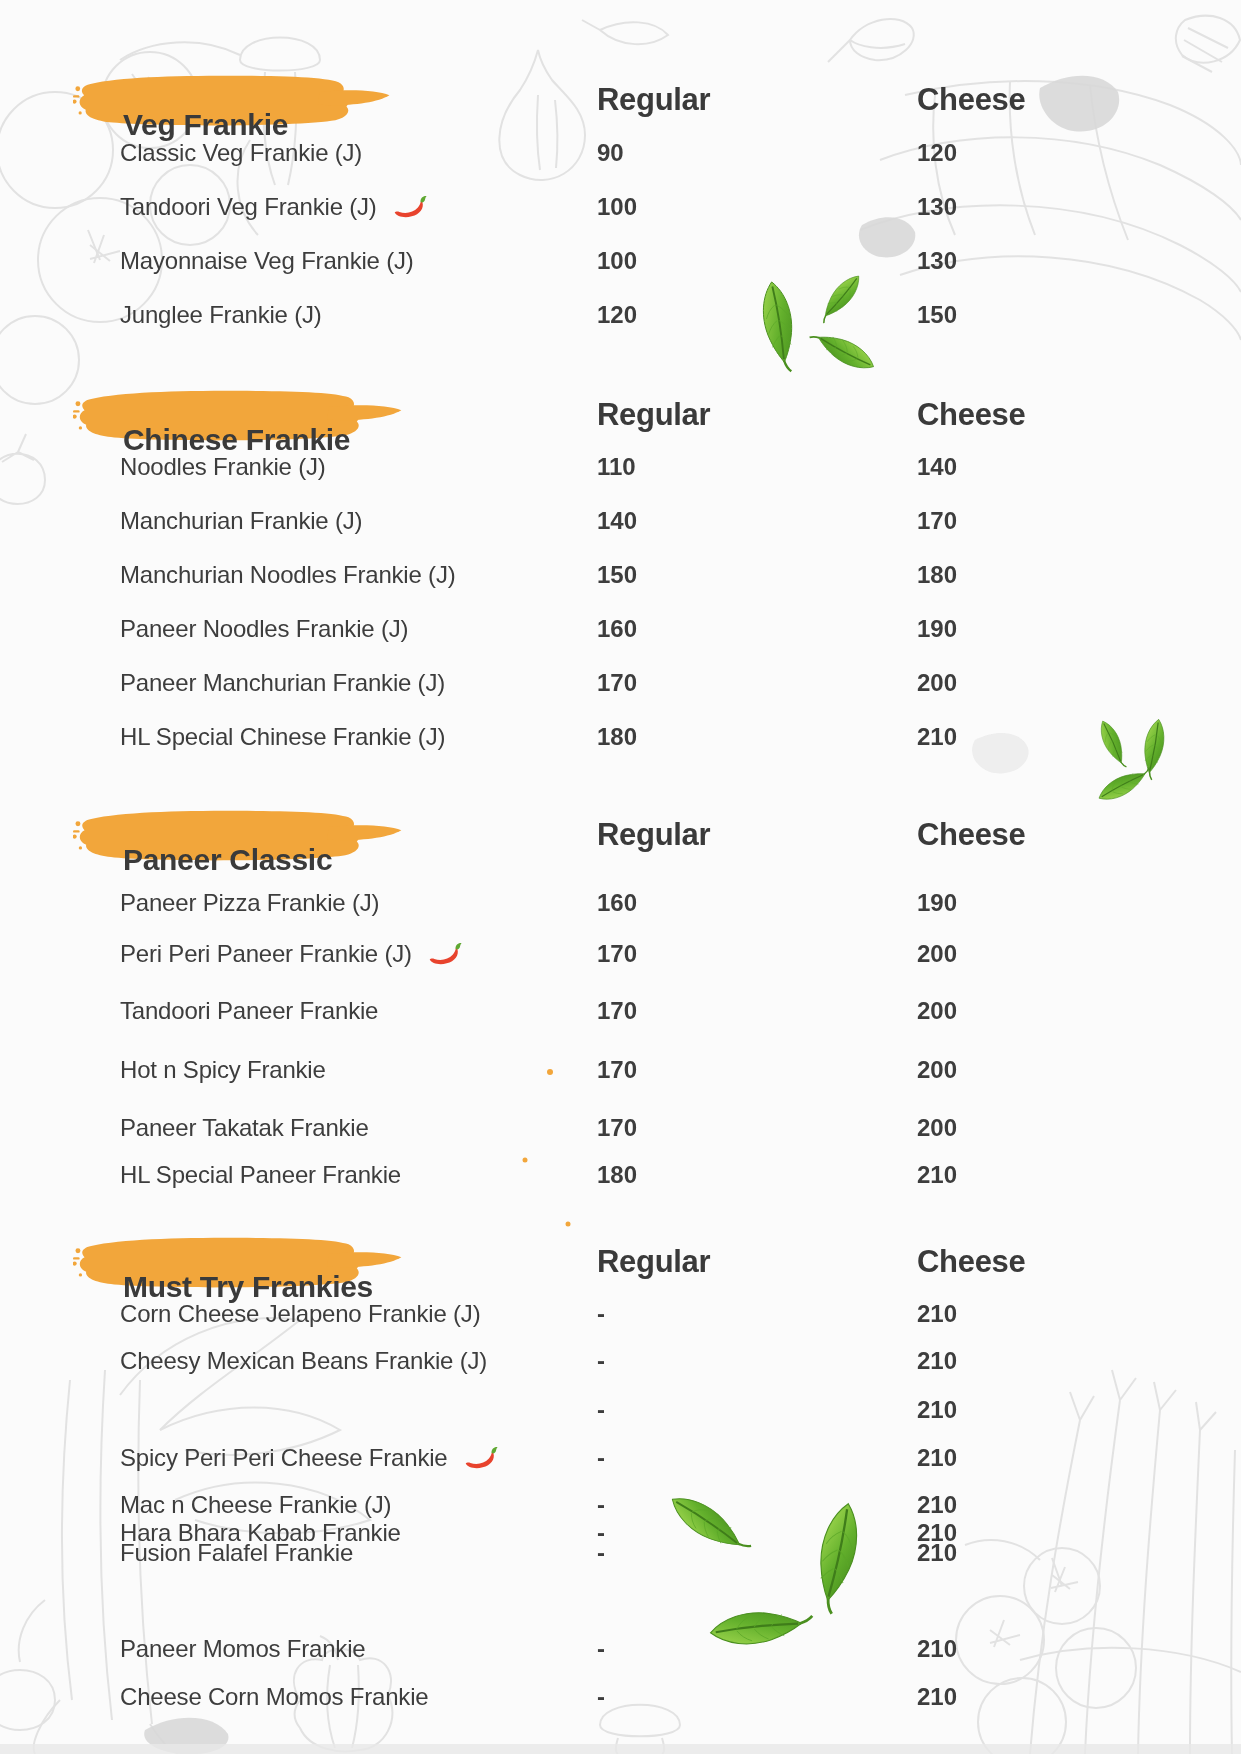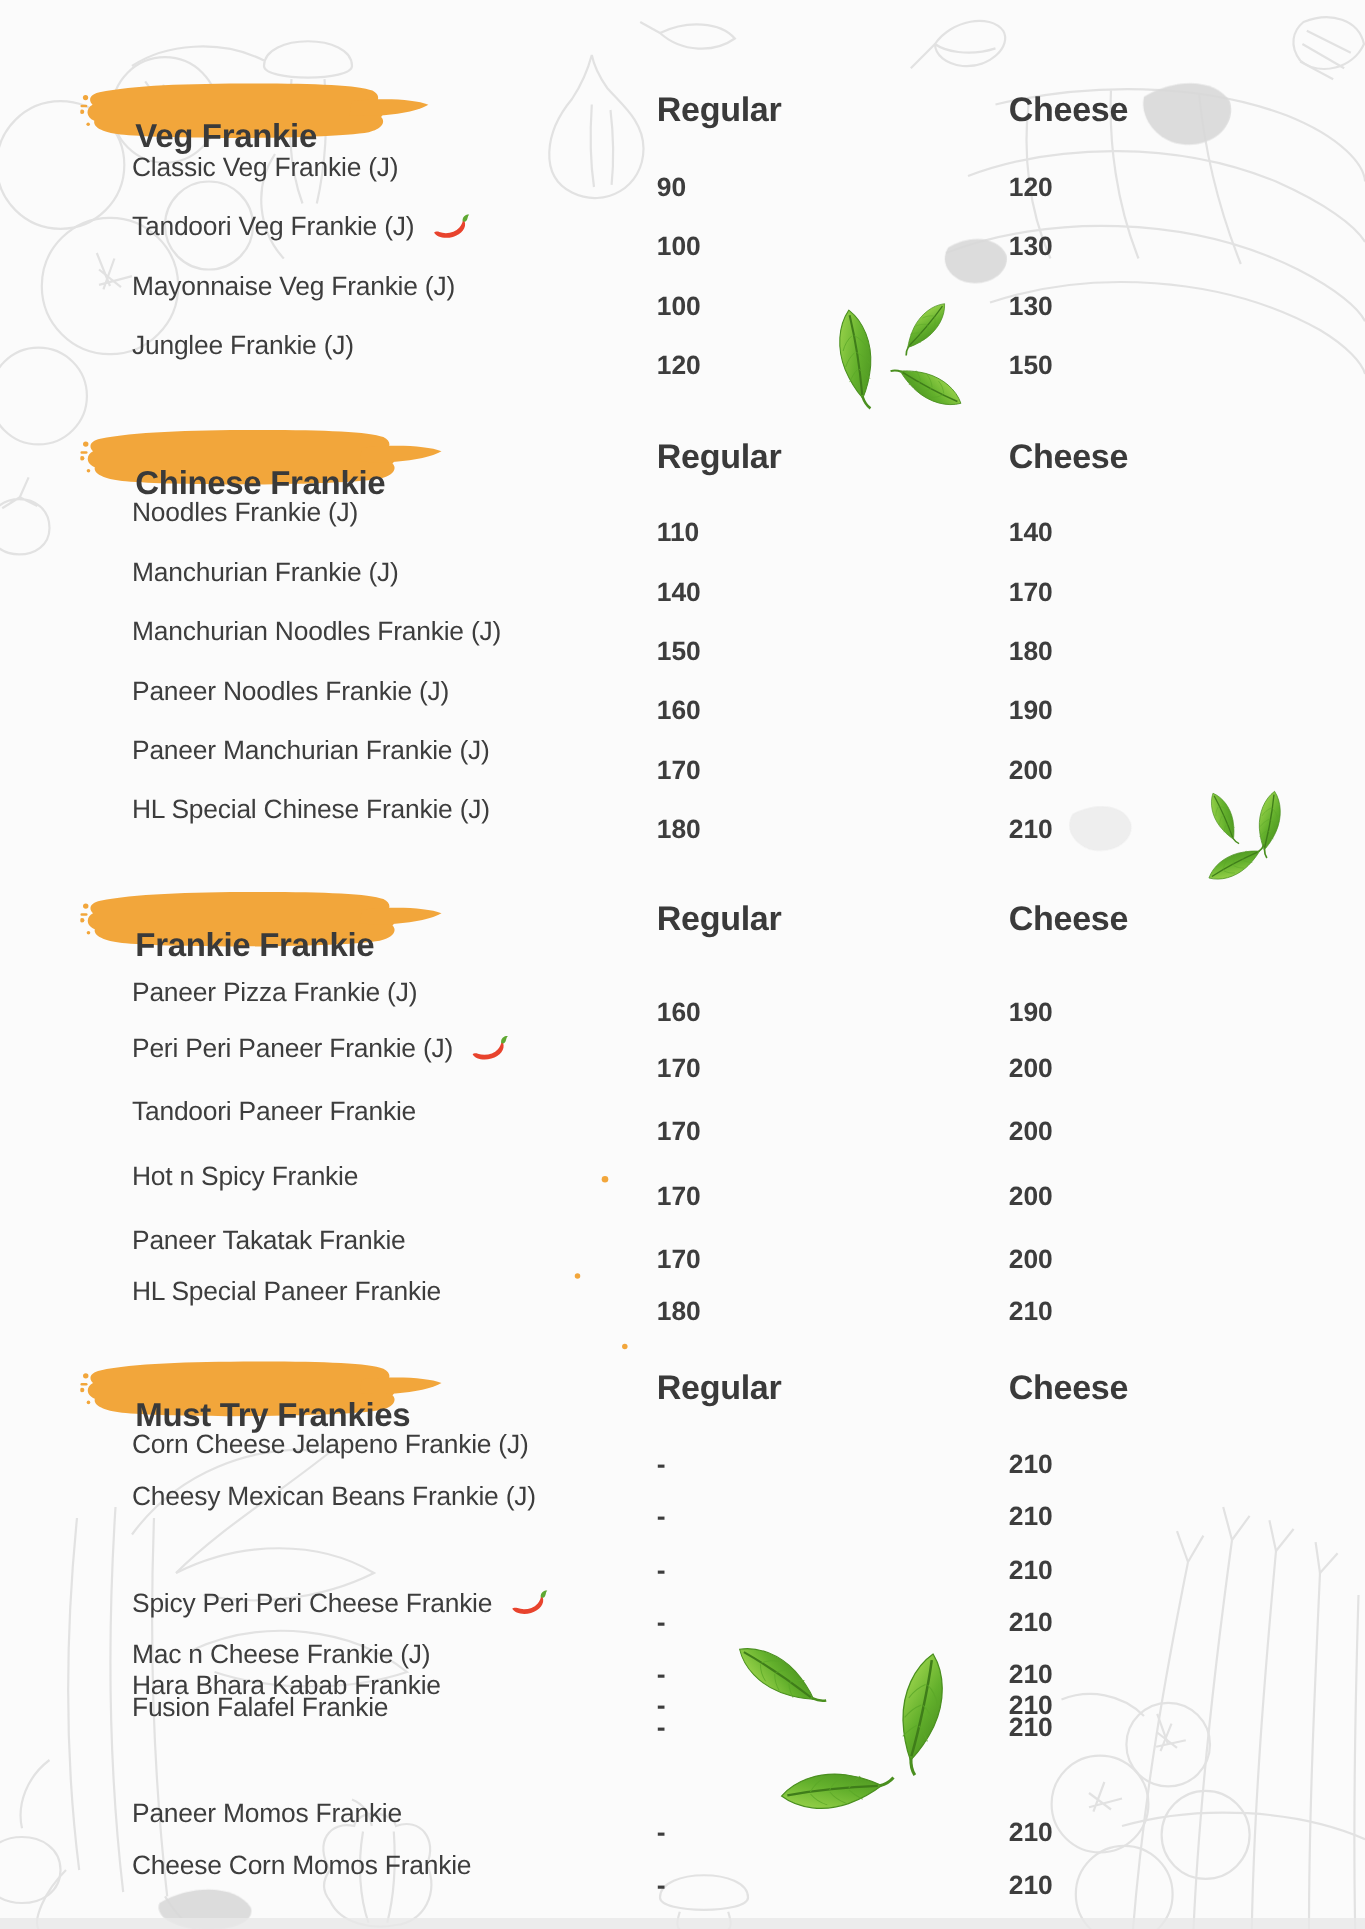--- a/index.html
+++ b/index.html
@@ -22,21 +22,21 @@
   }
   .col-head{
     position:absolute;top:50%;transform:translateY(-50%);
     font-size:31px;font-weight:700;color:#3a3a3a;letter-spacing:-0.3px;
   }
   .col-head.reg{left:597px}
   .col-head.chz{left:917px}
   
   .item-row{position:absolute;left:120px;width:1100px;height:34px;line-height:34px;white-space:nowrap;}
   .item-name{font-size:24px;font-weight:400;color:#3d3d3d;letter-spacing:-0.2px;}
-  .price{position:absolute;top:0;font-size:24px;font-weight:700;color:#3d3d3d;margin-top:18px;}
+  .price{position:absolute;top:0;font-size:24px;font-weight:700;color:#3d3d3d;}
   .price.reg{left:477px}
   .price.chz{left:797px}
   .chili{display:inline-block;margin-left:12px;vertical-align:-4px;}
 </style>
 </head>
 <body>
 
 <div class="page">
 
   <svg class="bg-art" viewBox="0 0 1241 1754">
@@ -236,21 +236,21 @@
     <div class="brush" style="width:330px">
       <svg viewBox="0 0 400 72" preserveAspectRatio="none">
         <path d="M22,16 C60,8 120,6 200,6 C270,6 318,8 334,14 C342,18 342,24 338,28 C346,30 350,38 344,44 C350,50 344,58 330,61 C290,68 120,70 50,64 C28,62 14,56 16,48 C6,44 6,34 14,30 C8,24 12,18 22,16 Z" fill="#F2A63B"></path>
         <path d="M310,26 C348,22 382,24 398,30 C382,40 342,44 308,42 Z" fill="#F2A63B"></path>
         <circle cx="6" cy="22" r="3" fill="#F2A63B"></circle>
           <circle cx="2" cy="38" r="2.5" fill="#F2A63B"></circle>
         <circle cx="9" cy="52" r="2" fill="#F2A63B"></circle>
           <rect x="0" y="30" width="8" height="3" rx="1.5" fill="#F2A63B"></rect>
       </svg>
     </div>
-    <h2 class="sec-title">Frankie Frankie</h2>
+    <h2 class="sec-title">Paneer Classic</h2>
     <span class="col-head reg">Regular</span>
     <span class="col-head chz">Cheese</span>
   </div>
 
   <div class="item-row" style="top:886px">
     <span class="item-name">Paneer Pizza Frankie (J)</span>
     <span class="price reg">160</span>
     <span class="price chz">190</span>
   </div>
   <div class="item-row" style="top:937px">

